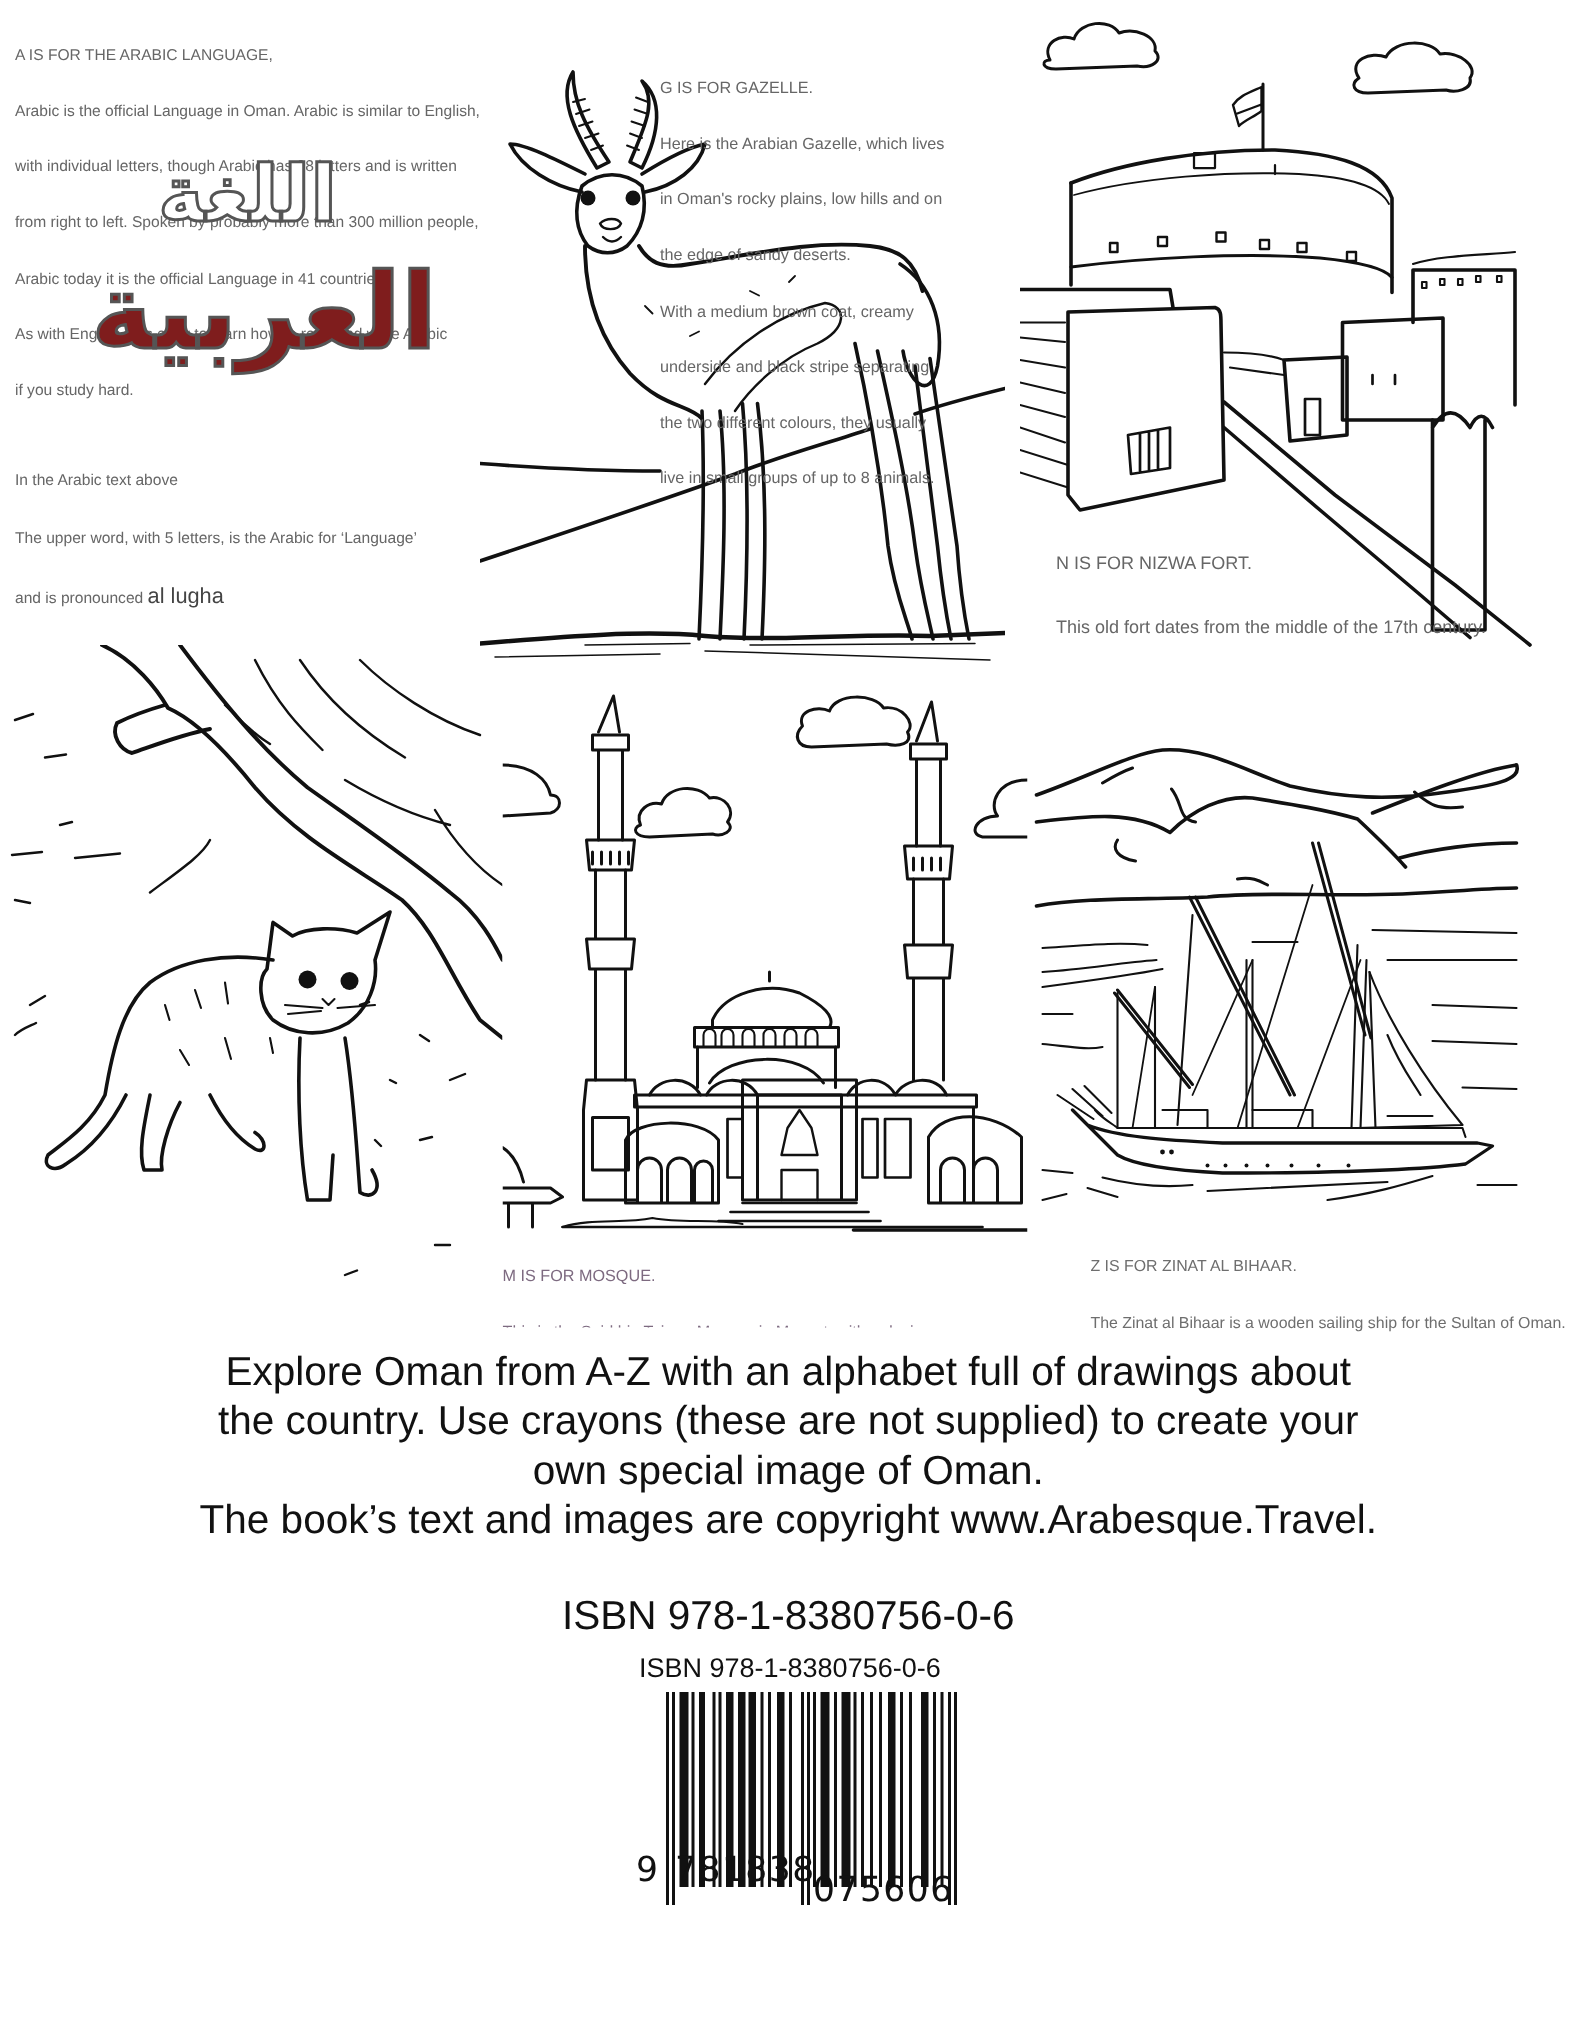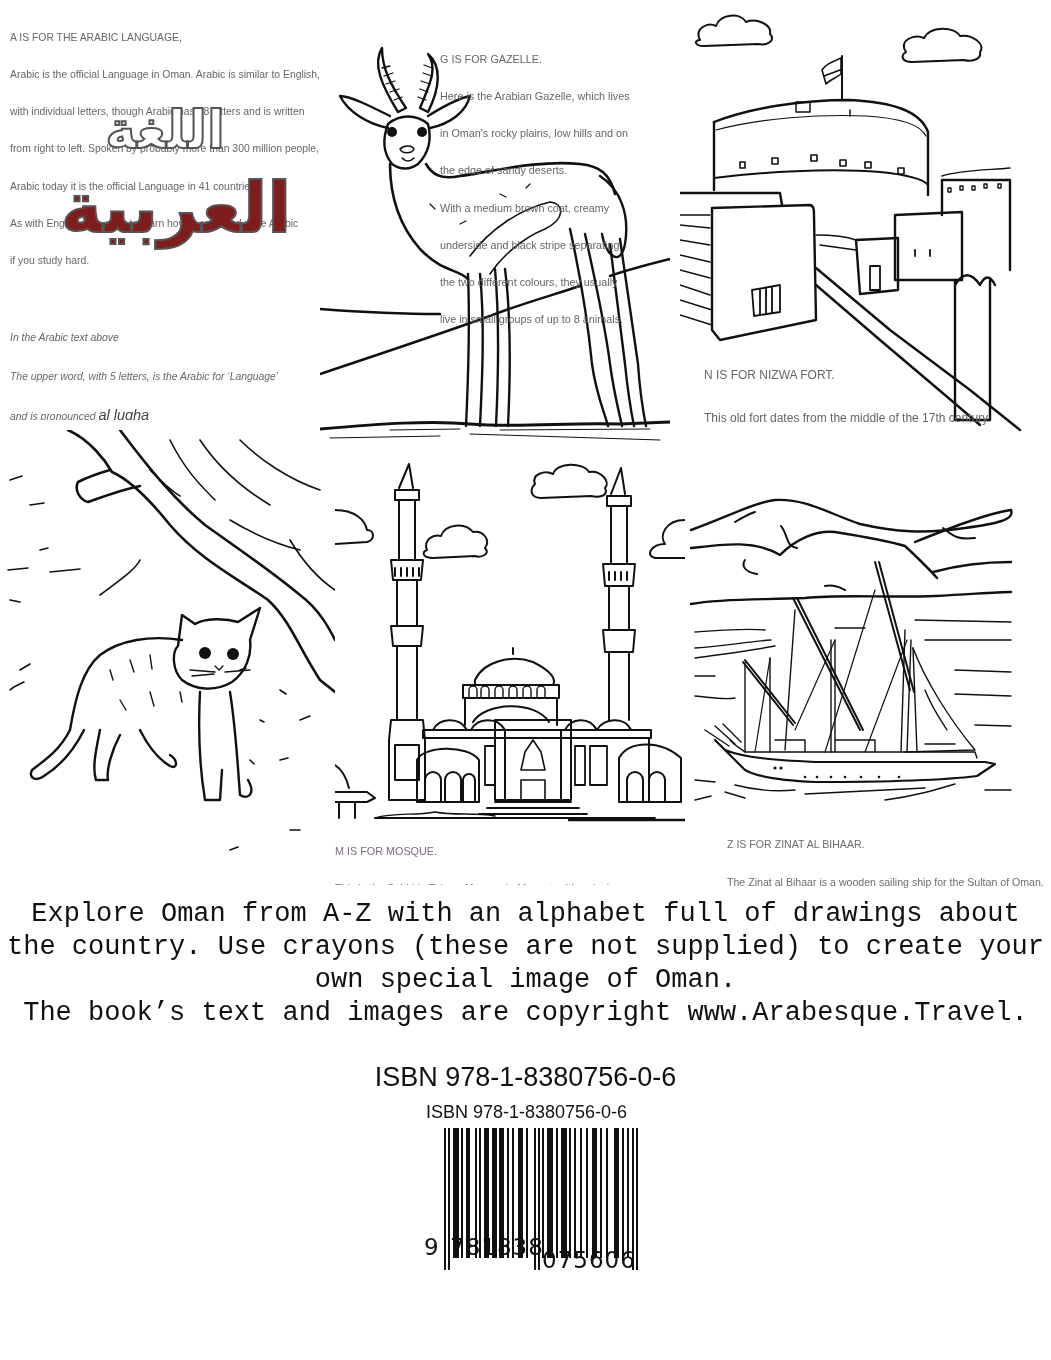--- a/index.html
+++ b/index.html
@@ -4,21 +4,21 @@
 <style>
   html,body{margin:0;padding:0;background:#fff;}
   body{width:1051px;height:1360px;position:relative;overflow:hidden;font-family:"Liberation Sans",sans-serif;color:#111;}
   .panel{position:absolute;overflow:hidden;}
   .panel svg{position:absolute;left:0;top:0;}
   .cap{position:absolute;font-size:10.4px;line-height:12.4px;color:#666;white-space:pre;}
   .cap .t{display:block;}
   .cap.purple{color:#7d6a80;}
   .big-lbl{font-size:14.5px;color:#444;}
   .desc{position:absolute;left:0;width:1051px;text-align:center;font-size:27px;line-height:33px;color:#111;}
-  .desc .ln{display:block;font-family:Liberation Mono, monospace;}
+  .desc .ln{display:block;}
   .isbn-big{position:absolute;left:0;width:1051px;top:1062px;text-align:center;font-size:27px;color:#111;}
   .isbn-small{position:absolute;left:426px;top:1102px;font-size:18px;color:#111;}
   .barcode{position:absolute;left:444px;top:1128px;}
   .bar-digits{position:absolute;top:1234px;font-family:"DejaVu Sans",sans-serif;font-size:23px;color:#111;}
   .ink{fill:none;stroke:#111;stroke-linecap:round;stroke-linejoin:round;}
 </style>
 </head>
 <body>
 
 <div class="panel" style="left:0;top:0;width:335px;height:420px;">
@@ -28,21 +28,21 @@
     <span class="t">with individual letters, though Arabic has 28 letters and is written</span>
     <span class="t">from right to left. Spoken by probably more than 300 million people,</span>
     <span class="t">Arabic today it is the official Language in 41 countries.</span>
     <span class="t">As with English, it is easy to learn how to read and write Arabic</span>
     <span class="t">if you study hard.</span>
   </div>
 
   <div style="position:absolute;left:85px;top:100px;width:160px;text-align:center;font-family:'DejaVu Sans',sans-serif;font-weight:bold;font-size:52px;line-height:60px;color:#fff;-webkit-text-stroke:2px #555;direction:rtl;">اللغة</div>
   <div style="position:absolute;left:31px;top:165px;width:290px;text-align:center;font-family:'DejaVu Sans',sans-serif;font-weight:bold;font-size:70px;line-height:86px;color:#7f1d1d;-webkit-text-stroke:2px #555;direction:rtl;">العربية</div>
 
-  <div class="cap" style="left:10px;top:305px;line-height:13px;font-style:italic;">
+  <div class="cap" style="left:10px;top:288px;line-height:13px;">
     <span class="t">In the Arabic text above</span>
     <span class="t">The upper word, with 5 letters, is the Arabic for ‘Language’</span>
     <span class="t"><span>and is pronounced </span><span class="big-lbl">al lugha</span></span>
     
     
     
   </div>
 </div>
 
 <div class="panel" style="left:320px;top:0;width:350px;height:420px;margin-top:24px;">

